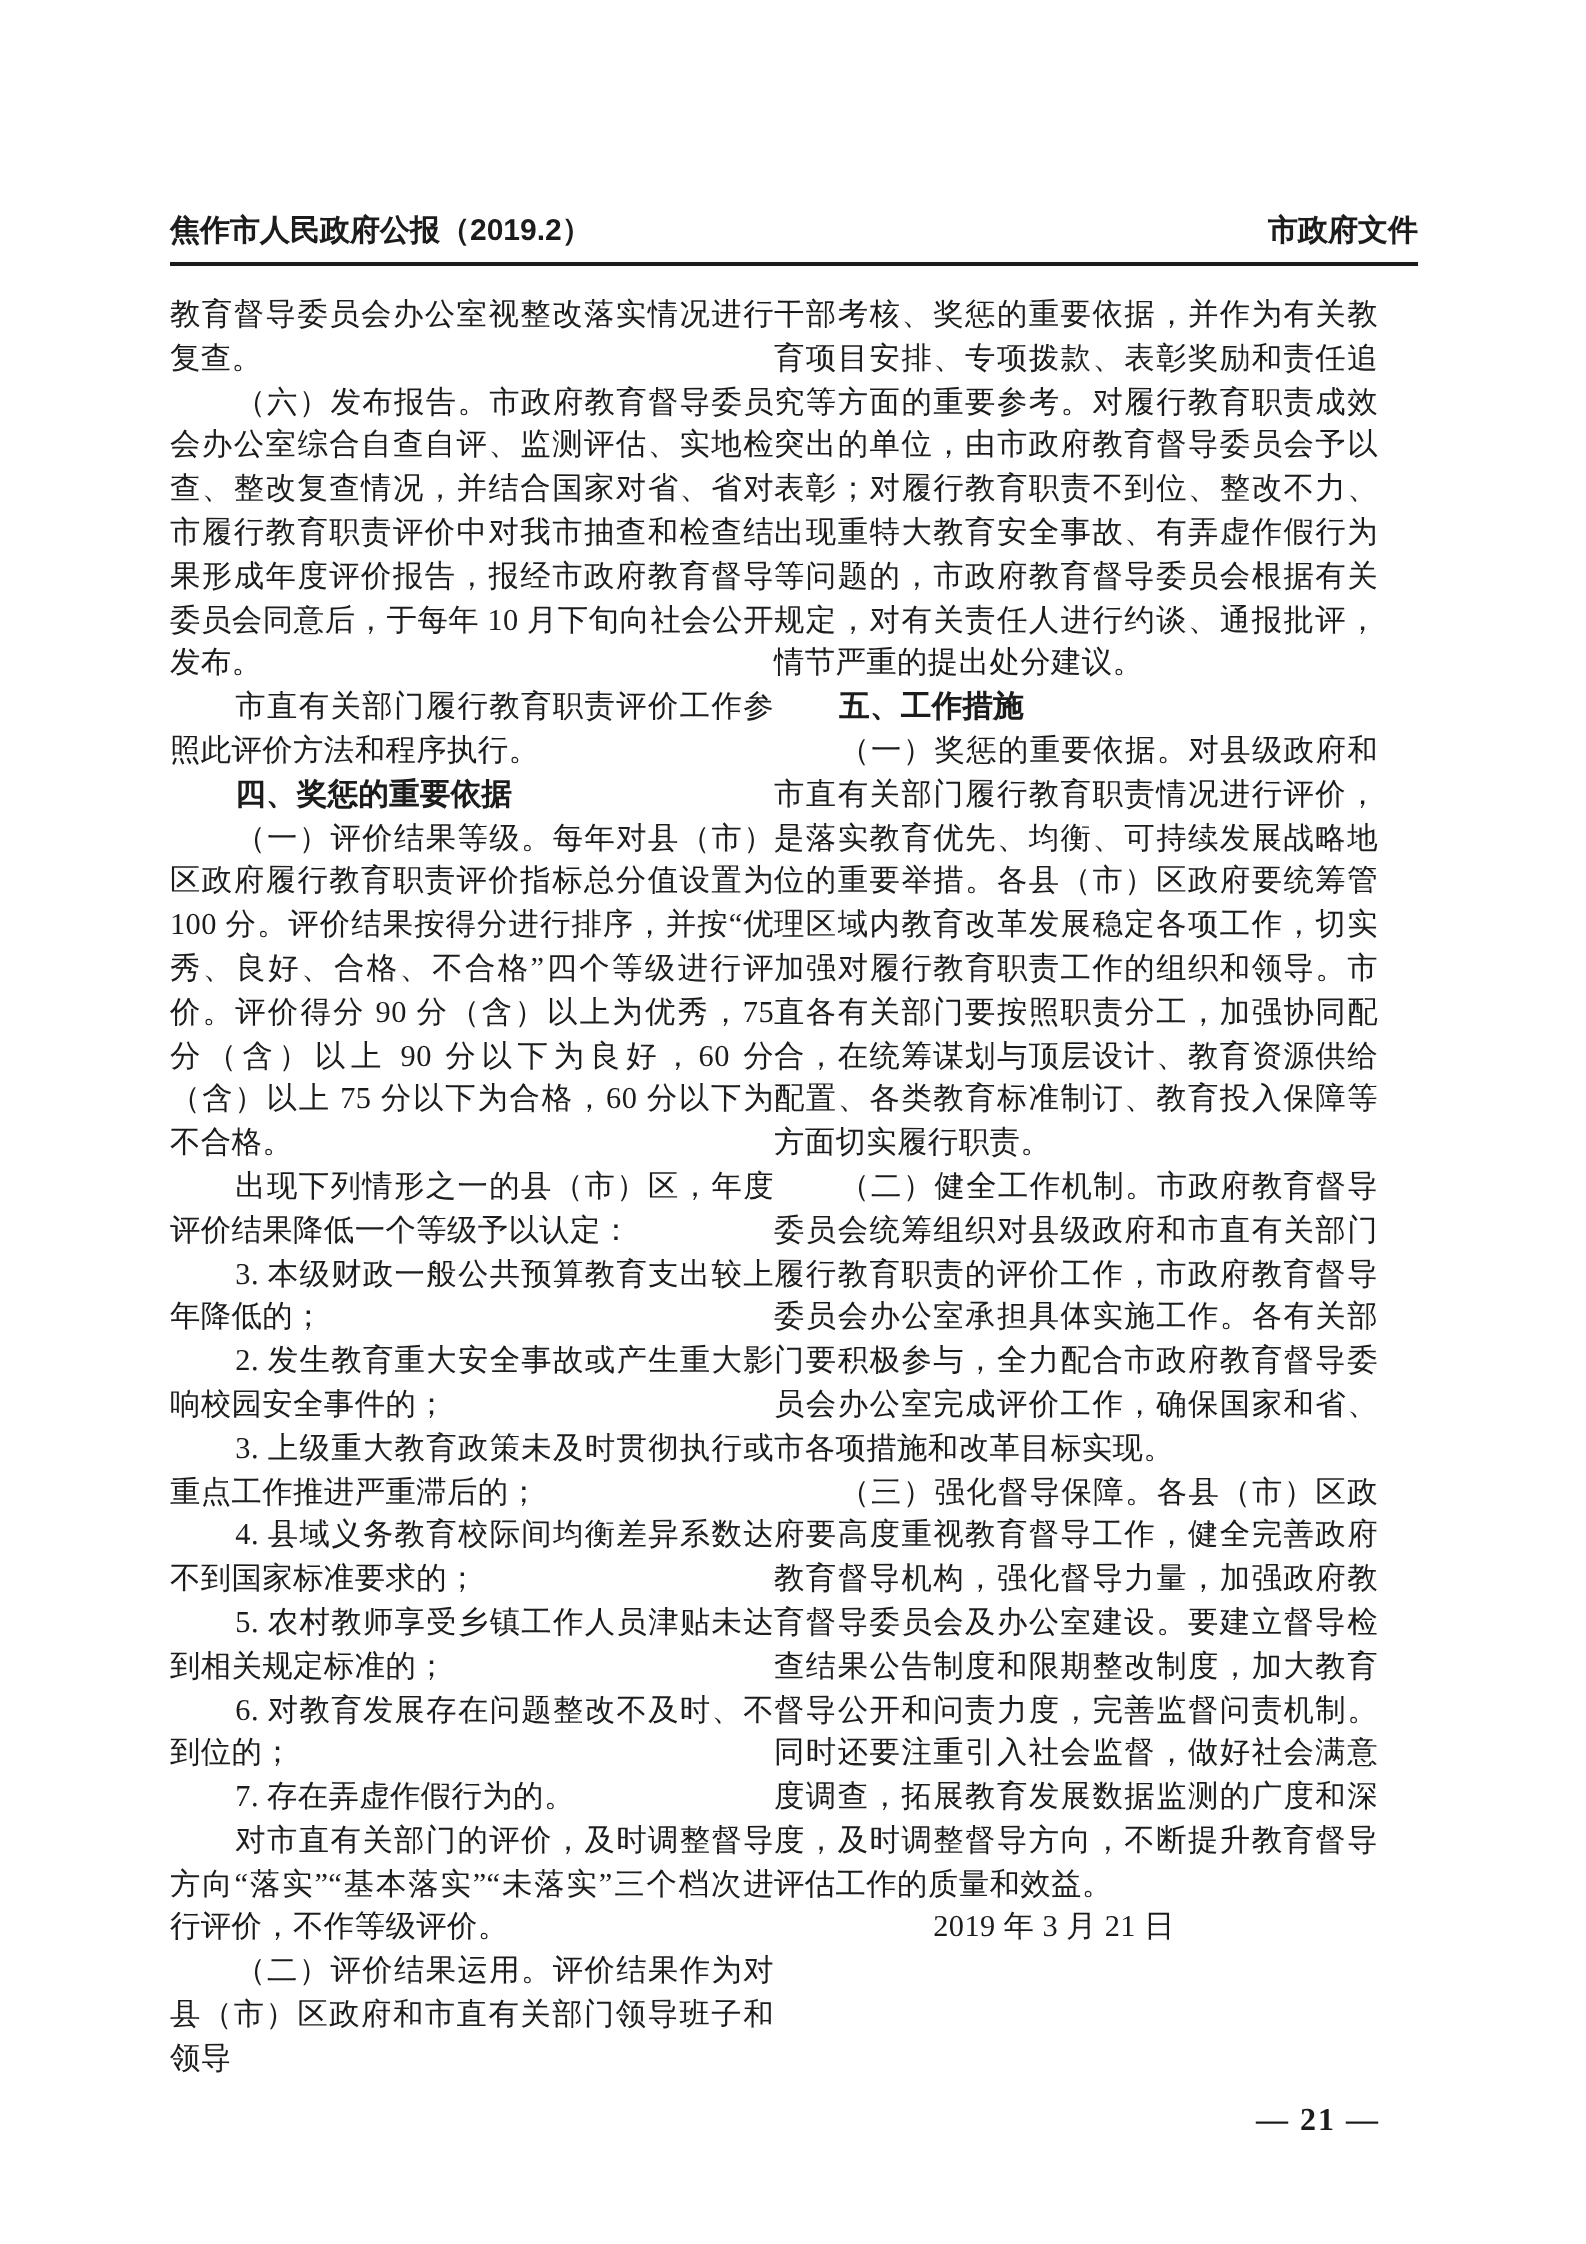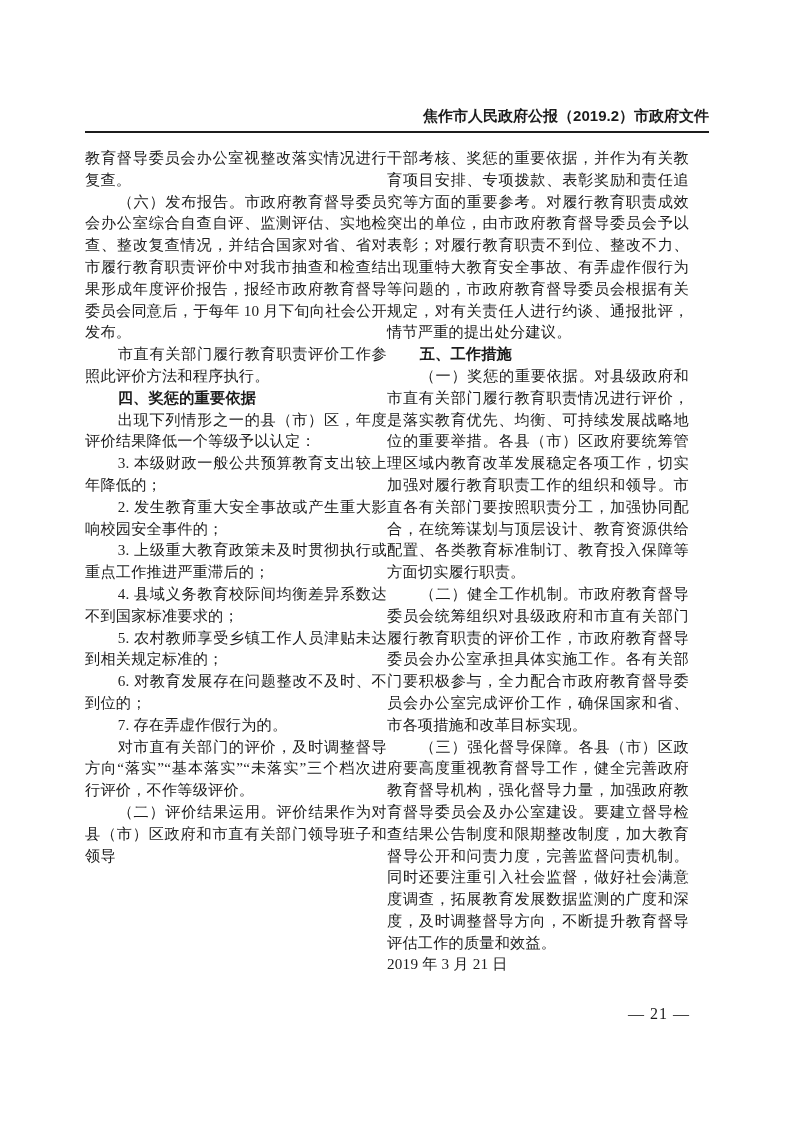--- a/index.html
+++ b/index.html
@@ -16,21 +16,21 @@
     overflow: hidden;
     font-family: "Liberation Serif", "DejaVu Serif", serif;
     color: #1c1c1c;
   }
   .header {
     position: absolute;
     top: 106px;
     left: 85px;
     width: 624px;
     display: flex;
-    justify-content: flex-end;
+    justify-content: space-between;
     align-items: flex-end;
     font-family: "Liberation Sans", "DejaVu Sans", sans-serif;
     font-weight: bold;
     font-size: 15px;
     line-height: 20px;
     padding-bottom: 5px;
     border-bottom: 2.5px solid #1c1c1c;
   }
   .columns {
     position: absolute;
@@ -48,51 +48,53 @@
   }
   .para { margin: 0; }
   .para.body { text-indent: 2.15em; }
   .para.body.no-indent { text-indent: 0; }
   .para.heading {
     text-indent: 2.15em;
     font-family: Liberation Serif, serif;
     font-weight: bold;
   }
   .para.date {
-    text-align: left;
+    text-align: center;
     padding-right: 22px;
   }
   .kaiti {
   }
   .page-number {
     position: absolute;
-    top: 1003px;
+    top: 1050px;
     left: 628px;
     font-size: 16px;
     line-height: 22px;
     letter-spacing: 1px;
     white-space: nowrap;
+    font-weight: bold;
   }
 </style>
 </head>
 <body>
 
 <div class="page">
 
   <div class="header">
     <span>焦作市人民政府公报（2019.2）</span>
     <span>市政府文件</span>
   </div>
 
   <div class="columns">
     <div class="col">
         <p class="para body no-indent">教育督导委员会办公室视整改落实情况进行复查。</p>
         <p class="para body"><span class="kaiti">（六）发布报告。</span>市政府教育督导委员会办公室综合自查自评、监测评估、实地检查、整改复查情况，并结合国家对省、省对市履行教育职责评价中对我市抽查和检查结果形成年度评价报告，报经市政府教育督导委员会同意后，于每年 10 月下旬向社会公开发布。</p>
         <p class="para body">市直有关部门履行教育职责评价工作参照此评价方法和程序执行。</p>
         <p class="para heading">四、奖惩的重要依据</p>
+        <p class="para body"><span class="kaiti">（一）评价结果等级。</span>每年对县（市）区政府履行教育职责评价指标总分值设置为 100 分。评价结果按得分进行排序，并按“优秀、良好、合格、不合格”四个等级进行评价。评价得分 90 分（含）以上为优秀，75 分（含）以上 90 分以下为良好，60 分（含）以上 75 分以下为合格，60 分以下为不合格。</p>
         <p class="para body">出现下列情形之一的县（市）区，年度评价结果降低一个等级予以认定：</p>
         <p class="para body">3. 本级财政一般公共预算教育支出较上年降低的；</p>
         <p class="para body">2. 发生教育重大安全事故或产生重大影响校园安全事件的；</p>
         <p class="para body">3. 上级重大教育政策未及时贯彻执行或重点工作推进严重滞后的；</p>
         <p class="para body">4. 县域义务教育校际间均衡差异系数达不到国家标准要求的；</p>
         <p class="para body">5. 农村教师享受乡镇工作人员津贴未达到相关规定标准的；</p>
         <p class="para body">6. 对教育发展存在问题整改不及时、不到位的；</p>
         <p class="para body">7. 存在弄虚作假行为的。</p>
         <p class="para body">对市直有关部门的评价，及时调整督导方向“落实”“基本落实”“未落实”三个档次进行评价，不作等级评价。</p>
         <p class="para body"><span class="kaiti">（二）评价结果运用。</span>评价结果作为对县（市）区政府和市直有关部门领导班子和领导</p>

